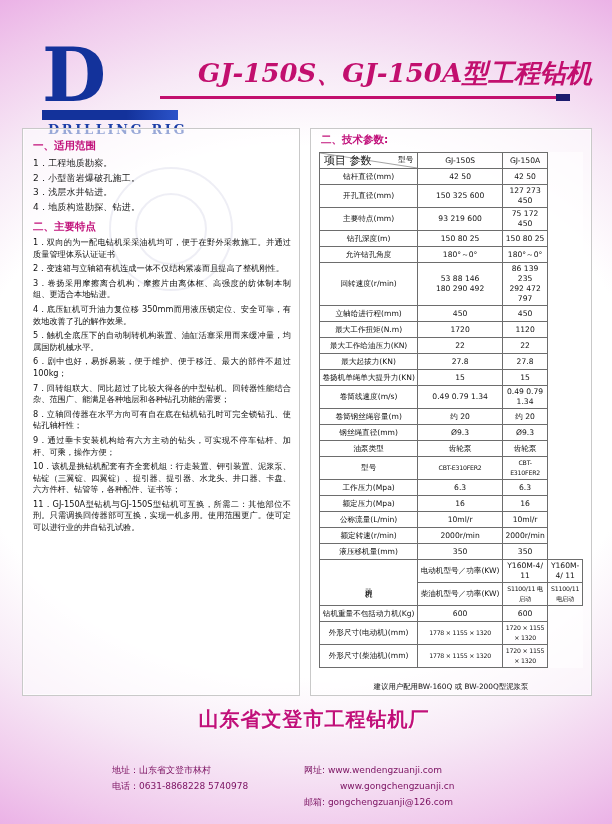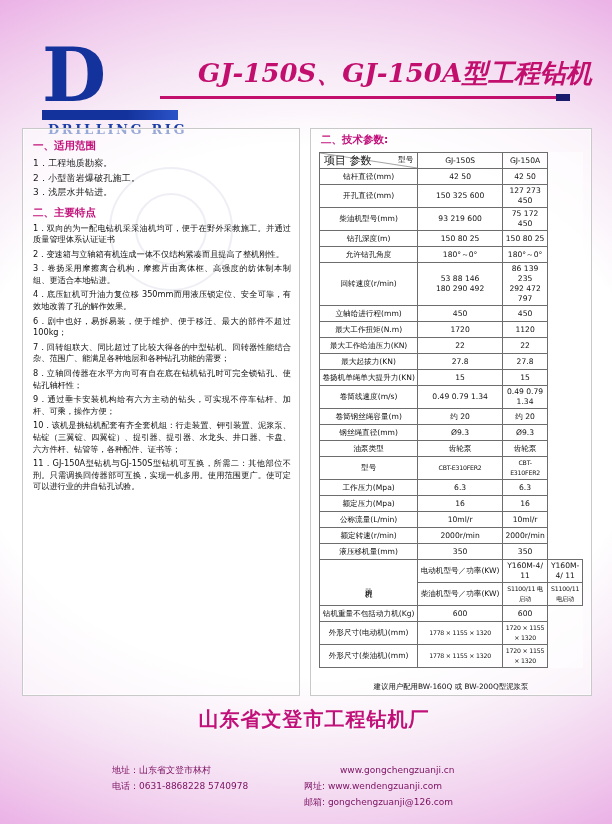--- a/index.html
+++ b/index.html
@@ -146,27 +146,29 @@
   </div>
 
   <div class="panel panel-left">
     <div class="wm"></div>
     <div class="left-inner">
       <div class="sec-title left-h">一、适用范围</div>
       <ul class="left-list">
         <li>1．工程地质勘察。</li>
         <li>2．小型凿岩爆破孔施工。</li>
         <li>3．浅层水井钻进。</li>
+        <li>4．地质构造勘探、钻进。</li>
       </ul>
       <div class="sec-title left-h2">二、主要特点</div>
       <ul class="left-list2">
         <li>1．双向的为一配电钻机采采油机均可，便于在野外采救施工。并通过质量管理体系认证证书</li>
         <li>2．变速箱与立轴箱有机连成一体不仅结构紧凑而且提高了整机刚性。</li>
         <li>3．卷扬采用摩擦离合机构，摩擦片由离体框、高强度的纺体制本制组、更适合本地钻进。</li>
         <li>4．底压缸机可升油力复位移 350mm而用液压锁定位、安全可靠，有效地改善了孔的解作效果。</li>
+        <li>5．触机全底压下的自动制转机构装置、油缸活塞采用而来缓冲量，均属国防机械水平。</li>
         <li>6．剧中也好，易拆易装，便于维护、便于移迁、最大的部件不超过100kg；</li>
         <li>7．回转组联大、同比超过了比较大得各的中型钻机、回转器性能结合杂、范围广、能满足各种地层和各种钻孔功能的需要；</li>
         <li>8．立轴回传器在水平方向可有自在底在钻机钻孔时可完全锁钻孔、使钻孔轴杆性；</li>
         <li>9．通过垂卡安装机构给有六方主动的钻头，可实现不停车钻杆、加杆、可乘，操作方便；</li>
         <li>10．该机是挑钻机配套有齐全套机组：行走装置、钾引装置、泥浆泵、钻锭（三翼锭、四翼锭）、提引器、提引器、水龙头、井口器、卡盘、六方件杆、钻管等，各种配件、证书等；</li>
         <li>11．GJ-150A型钻机与GJ-150S型钻机可互换，所需二：其他部位不刑。只需调换回传器部可互换，实现一机多用。使用范围更广。使可定可以进行业的井自钻孔试验。</li>
       </ul>
     </div>
   </div>
 
@@ -192,21 +194,21 @@
               <td class="lbl">钻杆直径(mm)</td>
               <td class="val">42   50</td>
               <td class="val">42   50</td>
             </tr>
           <tr>
               <td class="lbl">开孔直径(mm)</td>
               <td class="val">150  325  600</td>
               <td class="val">127  273  450</td>
             </tr>
           <tr>
-              <td class="lbl">柴油机型号(mm)</td>
+              <td class="lbl">主要特点(mm)</td>
               <td class="val">93   219  600</td>
               <td class="val">75   172  450</td>
             </tr>
           <tr>
               <td class="lbl">钻孔深度(m)</td>
               <td class="val">150   80    25</td>
               <td class="val">150   80    25</td>
             </tr>
           <tr>
               <td class="lbl">允许钻孔角度</td>
@@ -330,19 +332,19 @@
     </div>
   </div>
 
   <div class="company">山东省文登市工程钻机厂</div>
   <div class="contact">
     <div class="c-left">
       <div>地址：山东省文登市林村</div>
       <div>电话：0631-8868228 5740978</div>
     </div>
     <div class="c-right">
+      <div>网址: www.wendengzuanji.com</div>
       <div style="padding-left:36px;">www.gongchengzuanji.cn</div>
-      <div>网址: www.wendengzuanji.com</div>
       <div>邮箱: gongchengzuanji@126.com</div>
     </div>
   </div>
 
 </div>
 
 </body></html>

